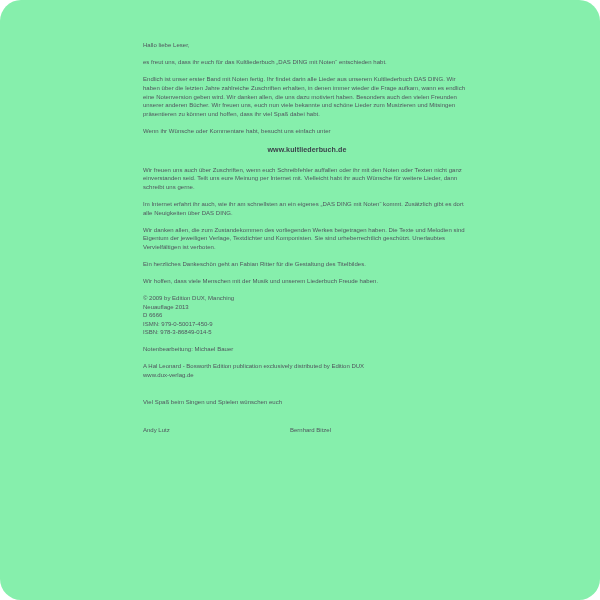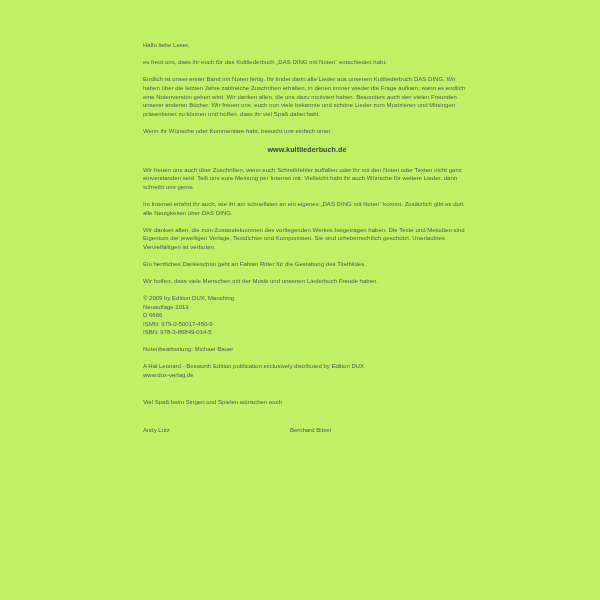--- a/index.html
+++ b/index.html
@@ -11,21 +11,22 @@
     height: 600px;
     background: #ffffff;
     font-family: "Liberation Sans", sans-serif;
     color: #4a4f57;
     overflow: hidden;
   }
   .page {
     position: relative;
     width: 600px;
     height: 600px;
-    background: #bef264;
+    background: #86efac;
+    border-radius: 21px;
   }
   .text-column {
     position: absolute;
     left: 143px;
     top: 41px;
     width: 328px;
   }
   .para {
     font-size: 6.0px;
     line-height: 8.6px;

